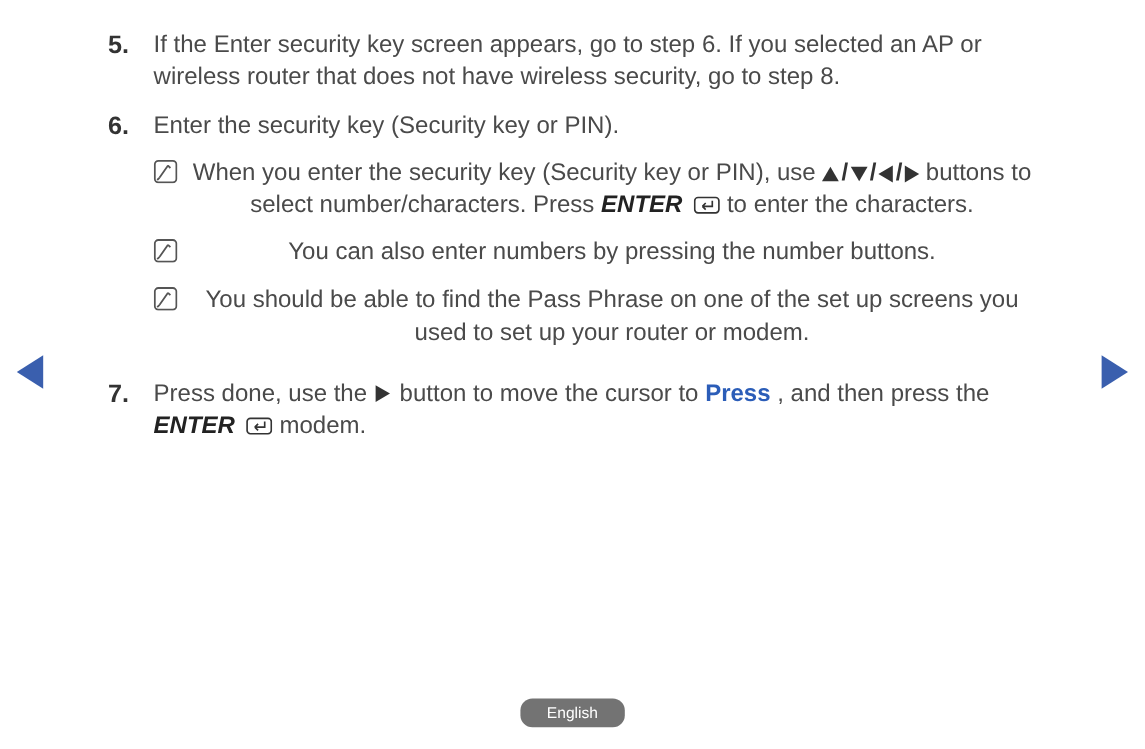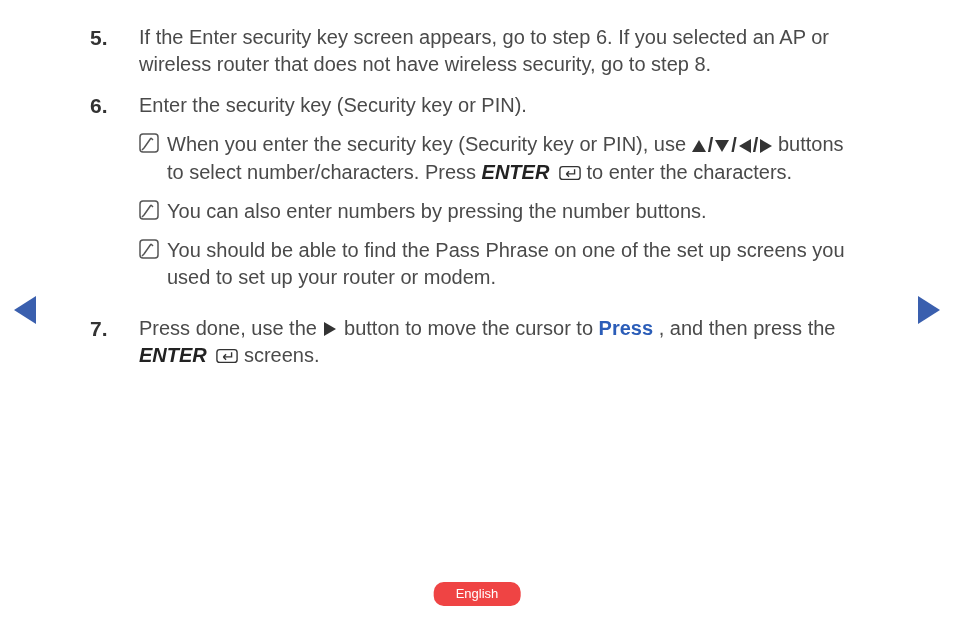--- a/index.html
+++ b/index.html
@@ -32,40 +32,40 @@
     margin-bottom: 14px;
   }
   .step-number {
     flex: 0 0 38px;
     font-weight: 700;
     color: #333;
     font-size: 21px;
   }
   .step-body {
     flex: 1;
-    margin-left: 11px;
   }
   .notes {
     margin-top: 12px;
     padding-left: 0;
   }
   .note {
     display: flex;
     margin-bottom: 10px;
   }
   .note-icon {
     flex: 0 0 28px;
     padding-top: 2px;
   }
   .note-icon svg {
     width: 20px;
     height: 20px;
   }
   .note-text {
     flex: 1;
+    text-align: center;
   }
   .arrow-left, .arrow-right {
     position: absolute;
     top: 296px;
     width: 0;
     height: 0;
     border-top: 14px solid transparent;
     border-bottom: 14px solid transparent;
     cursor: pointer;
   }
@@ -75,21 +75,21 @@
   }
   .arrow-right {
     right: 14px;
     border-left: 22px solid #3a5fae;
   }
   .lang-pill {
     position: absolute;
     bottom: 18px;
     left: 50%;
     transform: translateX(-50%);
-    background: #ef4444;
+    background: #737373;
     color: #fff;
     font-size: 13px;
     padding: 3px 22px;
     border-radius: 10px;
   }
   .dirpad {
     display: inline-flex;
     align-items: center;
     vertical-align: middle;
   }
@@ -205,21 +205,21 @@
         <span> button to move the cursor to </span>
         <span class="next-link">Press</span>
         <span>, and then press the </span>
         <span class="enter-word">ENTER</span>
         <span class="enter-icon">
           <svg viewBox="0 0 24 16">
               <rect x="1" y="1" width="22" height="14" rx="3" fill="none" stroke="#333" stroke-width="1.5"></rect>
               <path d="M17 4 L17 9 L8 9 M8 9 L11 6 M8 9 L11 12" fill="none" stroke="#333" stroke-width="1.5"></path>
             </svg>
         </span>
-        <span> screens.</span>
+        <span> modem.</span>
       </div>
     </li>
 
   </ol>
 
   <div class="lang-pill">English</div>
 
 </div>
 
 </body></html>

